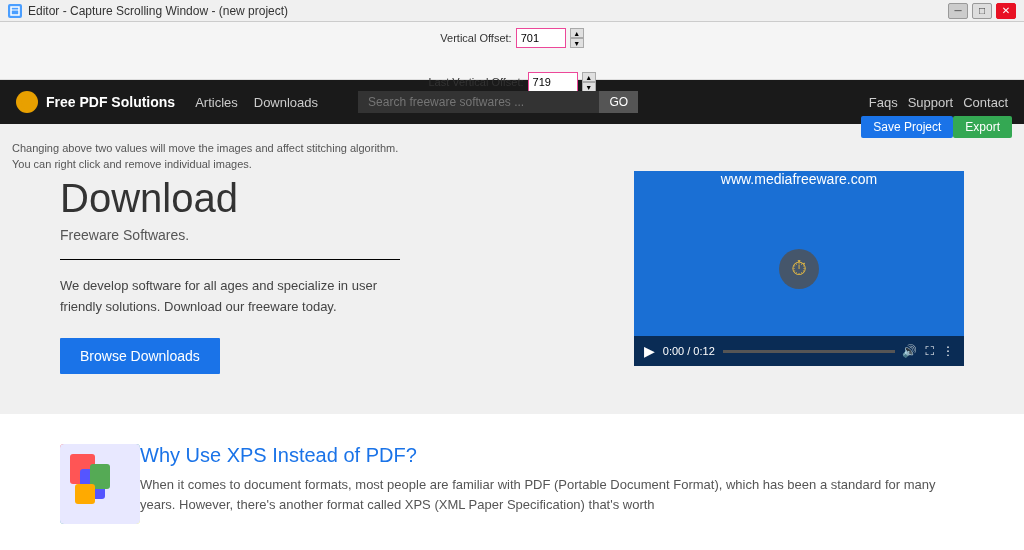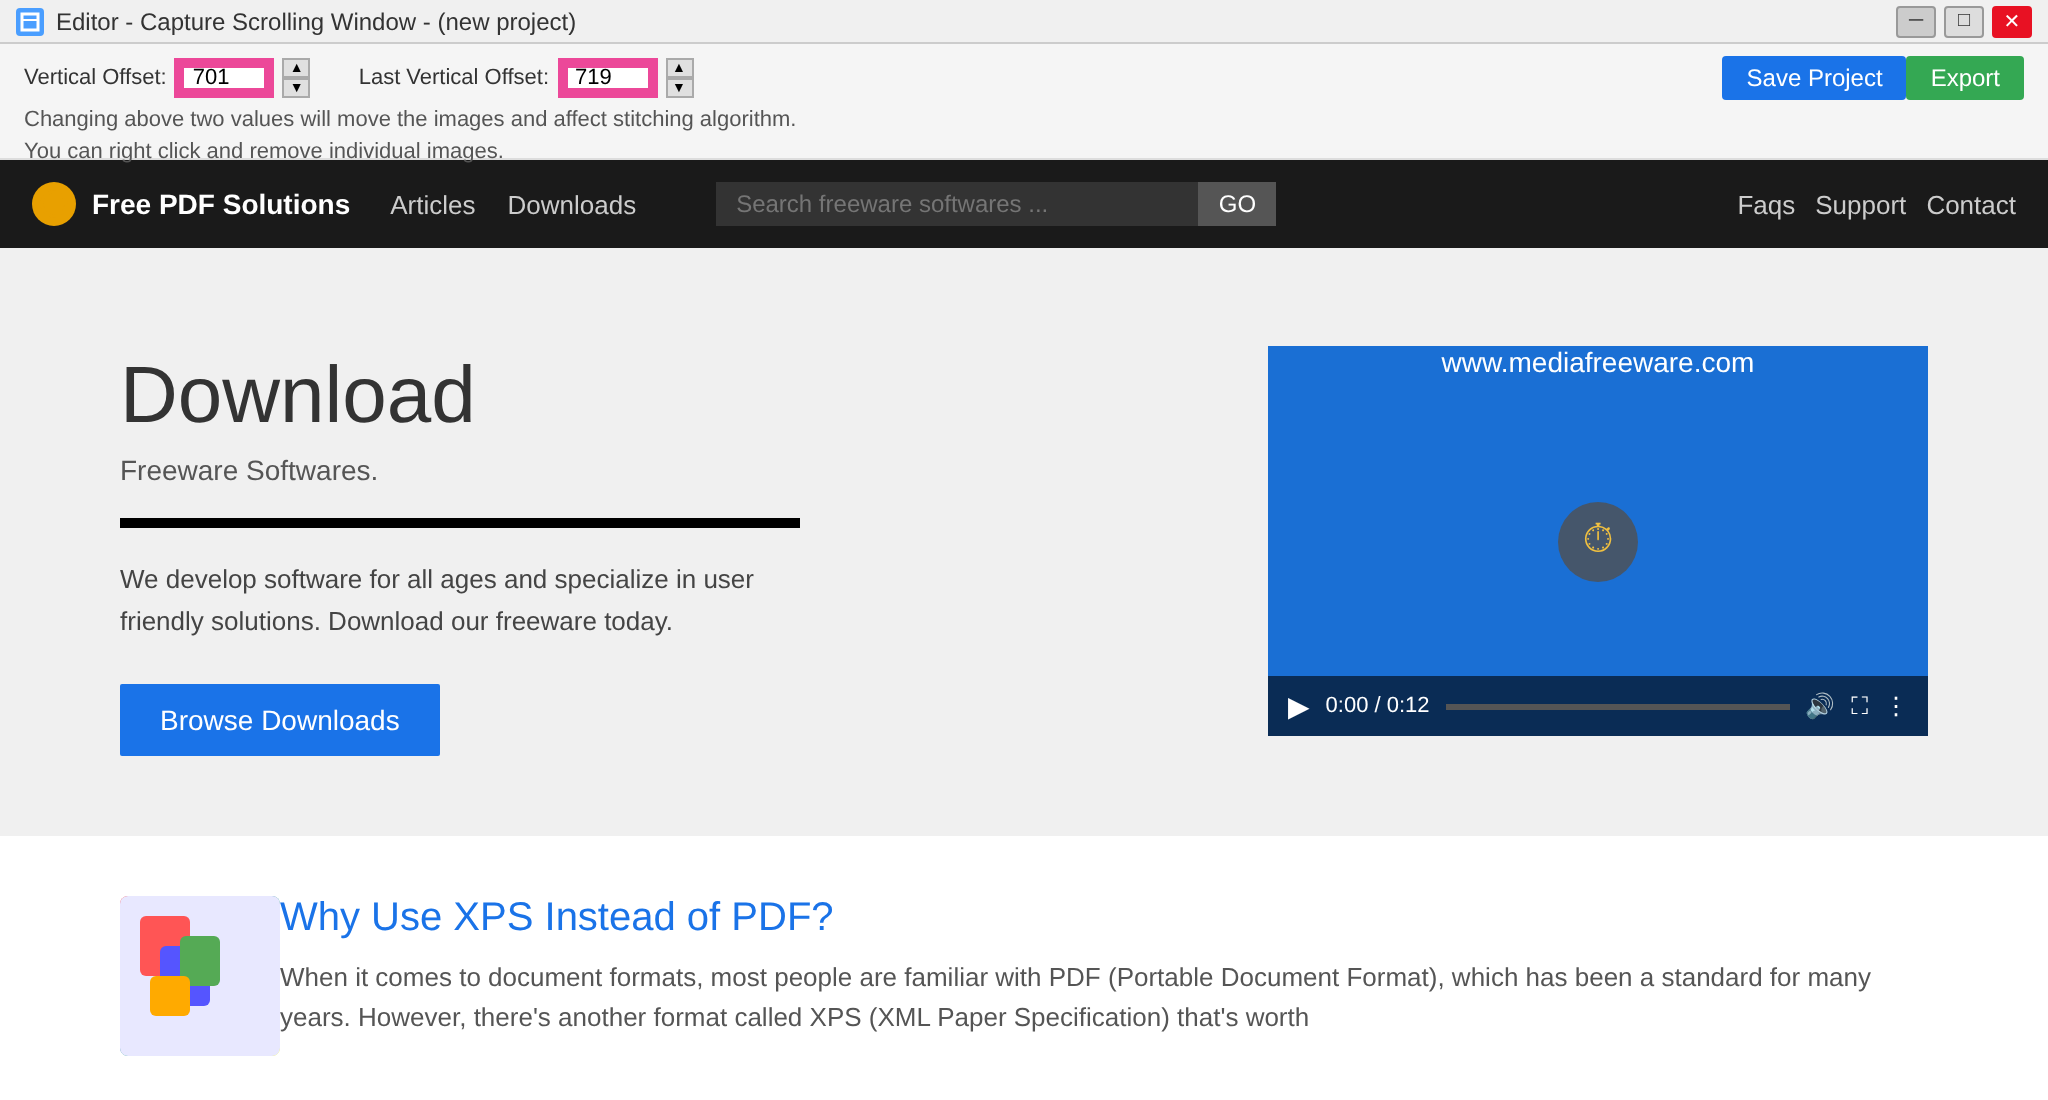--- a/index.html
+++ b/index.html
@@ -27,24 +27,24 @@
     
     .toolbar {
       background: #f5f5f5;
       height: 58px;
       border-bottom: 1px solid #ddd;
       padding: 6px 12px;
       display: flex;
       flex-direction: column;
       gap: 4px;
     }
-    .toolbar-row1 { display: flex; align-items: center; gap: 24px; }
+    .toolbar-row1 { display: flex; align-items: center; gap: 24px; flex-direction: column; }
     .toolbar-label { font-size: 11px; color: #333; }
     .toolbar-input-group { display: flex; align-items: center; gap: 4px; }
-    .toolbar-input { width: 50px; height: 20px; border: 5px solid #ec4899; padding: 0 4px; font-size: 11px; background: white; }
+    .toolbar-input { width: 50px; height: 20px; border: 1px solid #ec4899; padding: 0 4px; font-size: 11px; background: white; }
     .toolbar-spinner { display: flex; flex-direction: column; }
     .spinner-btn { width: 14px; height: 10px; background: #e0e0e0; border: 1px solid #aaa; font-size: 7px; display: flex; align-items: center; justify-content: center; cursor: pointer; line-height: 1; }
     .toolbar-info { font-size: 11px; color: #555; }
     .toolbar-right { margin-left: auto; display: flex; gap: 0; }
     .btn-save { background: #1a73e8; color: white; border: none; padding: 4px 12px; font-size: 12px; cursor: pointer; border-radius: 2px; }
     .btn-export { background: #34a853; color: white; border: none; padding: 4px 12px; font-size: 12px; cursor: pointer; border-radius: 2px; }
 
     
     .web-content {
       width: 100%;
@@ -70,21 +70,21 @@
     .nav-search { display: flex; flex: 1; max-width: 280px; margin: 0 20px; }
     .nav-search input { flex: 1; padding: 4px 10px; font-size: 12px; border: none; outline: none; background: #333; color: #ccc; }
     .nav-search-btn { background: #555; color: white; border: none; padding: 4px 10px; font-size: 12px; cursor: pointer; }
     .nav-right { margin-left: auto; display: flex; gap: 10px; }
     .nav-right-link { color: #ccc; font-size: 13px; cursor: pointer; }
 
     
     .hero { background: #f0f0f0; padding: 40px 60px; display: flex; align-items: center; justify-content: space-between; }
     .hero-left { max-width: 340px; }
     .hero-title { font-size: 40px; font-weight: 300; color: #333; margin-bottom: 6px; margin-top: 12px; }
-    .hero-subtitle { font-size: 14px; color: #555; border-bottom: 5px solid #000000; padding-bottom: 16px; margin-bottom: 16px; }
+    .hero-subtitle { font-size: 14px; color: #555; border-bottom: 1px solid #000000; padding-bottom: 16px; margin-bottom: 16px; }
     .hero-desc { font-size: 13px; color: #444; line-height: 1.6; margin-bottom: 20px; }
     .btn-browse { background: #1a73e8; color: white; border: none; padding: 10px 20px; font-size: 14px; cursor: pointer; border-radius: 1px; }
     .hero-video { width: 330px; height: 195px; background: #1a6fd4; position: relative; display: flex; align-items: flex-start; justify-content: center; }
     .video-text { color: white; font-size: 14px; text-align: center; }
     .video-controls { position: absolute; bottom: 0; left: 0; right: 0; background: rgba(0,0,0,0.6); height: 30px; display: flex; align-items: center; padding: 0 10px; gap: 8px; }
     .v-play { color: white; font-size: 14px; cursor: pointer; }
     .v-time { color: white; font-size: 11px; }
     .v-progress { flex: 1; height: 3px; background: #555; }
     .v-vol { color: white; font-size: 12px; cursor: pointer; }
     .v-fs { color: white; font-size: 12px; cursor: pointer; }

